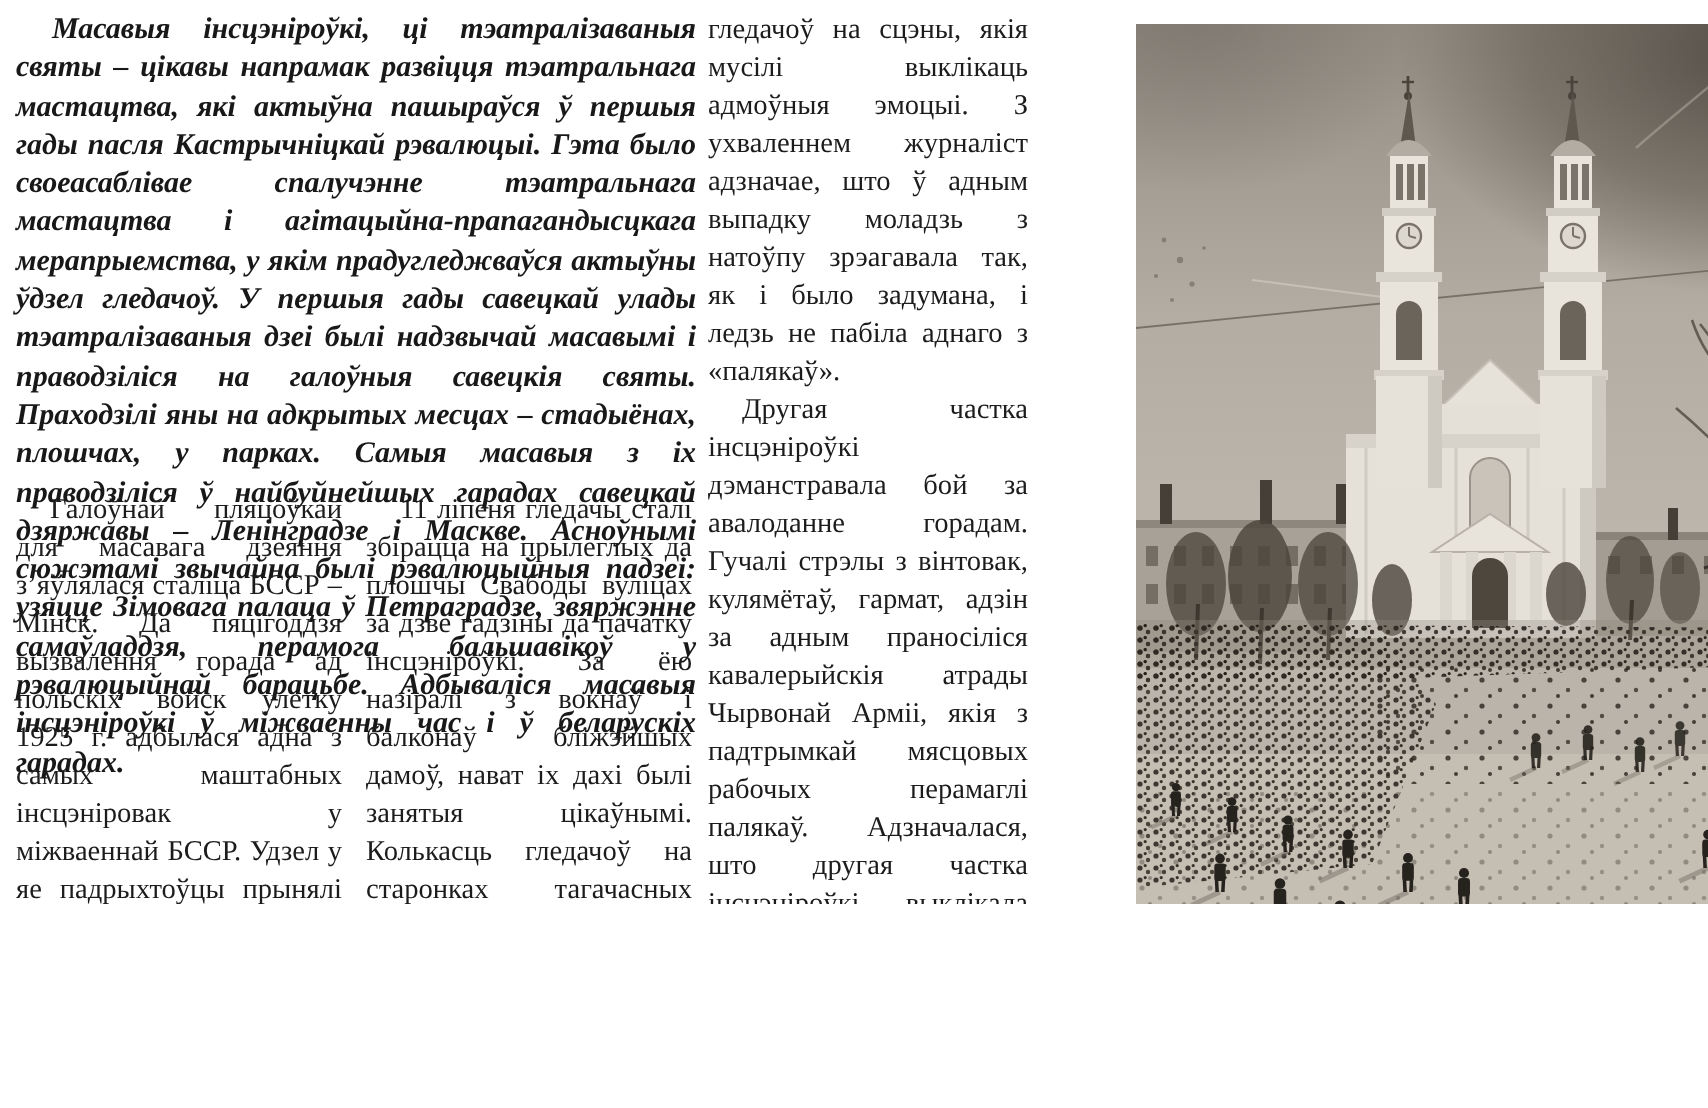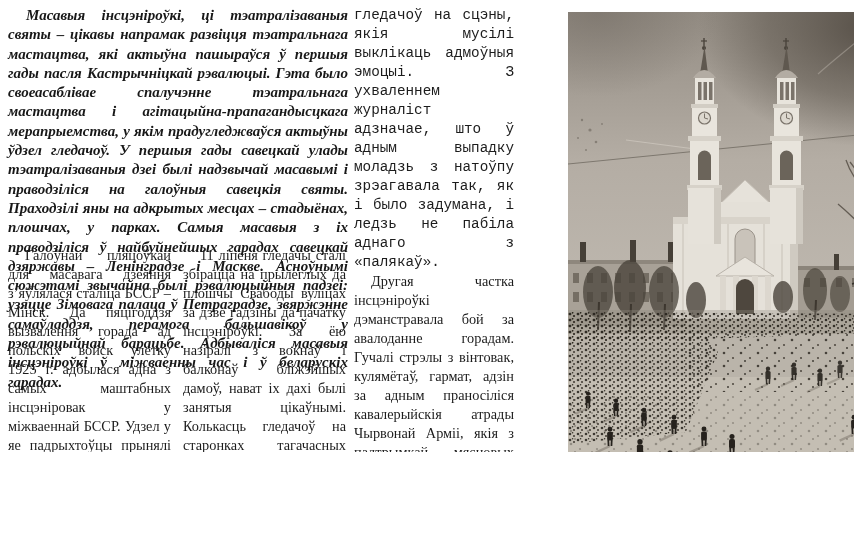--- a/index.html
+++ b/index.html
@@ -18,21 +18,21 @@
     font-weight: bold; font-style: italic;
     text-align: justify; text-indent: 18px;
     hyphens: auto; color: #181818;
   }
   .col {
     position: absolute; overflow: hidden;
     font-size: 14.3px; line-height: 19px;
     text-align: justify; hyphens: auto;
   }
   .col p { text-indent: 17px; }
-  .col p.noindent { text-indent: 0; font-family: Liberation Mono, monospace; }
+  .col p.noindent { text-indent: 0; }
   .col-1 { left: 8px;  top: 246px; width: 163px; height: 308px; }
   .col-2 { left: 183px; top: 246px; width: 163px; height: 308px; }
   .col-3 { left: 354px; top: 6px;  width: 160px; height: 548px; }
   .photo-figure { position: absolute; left: 524px; top: 12px; width: 330px; height: 540px; padding-left: 44px; }
   .photo-frame { width: 330px; height: 516px; overflow: hidden; background: #b2aba2; }
   .photo-frame svg { display: block; }
   .photo-caption {
     position: absolute; left: 0; top: 519px; width: 330px;
     text-align: center; font-size: 13.5px; font-weight: bold; font-style: italic;
     color: #1f1f1f;

